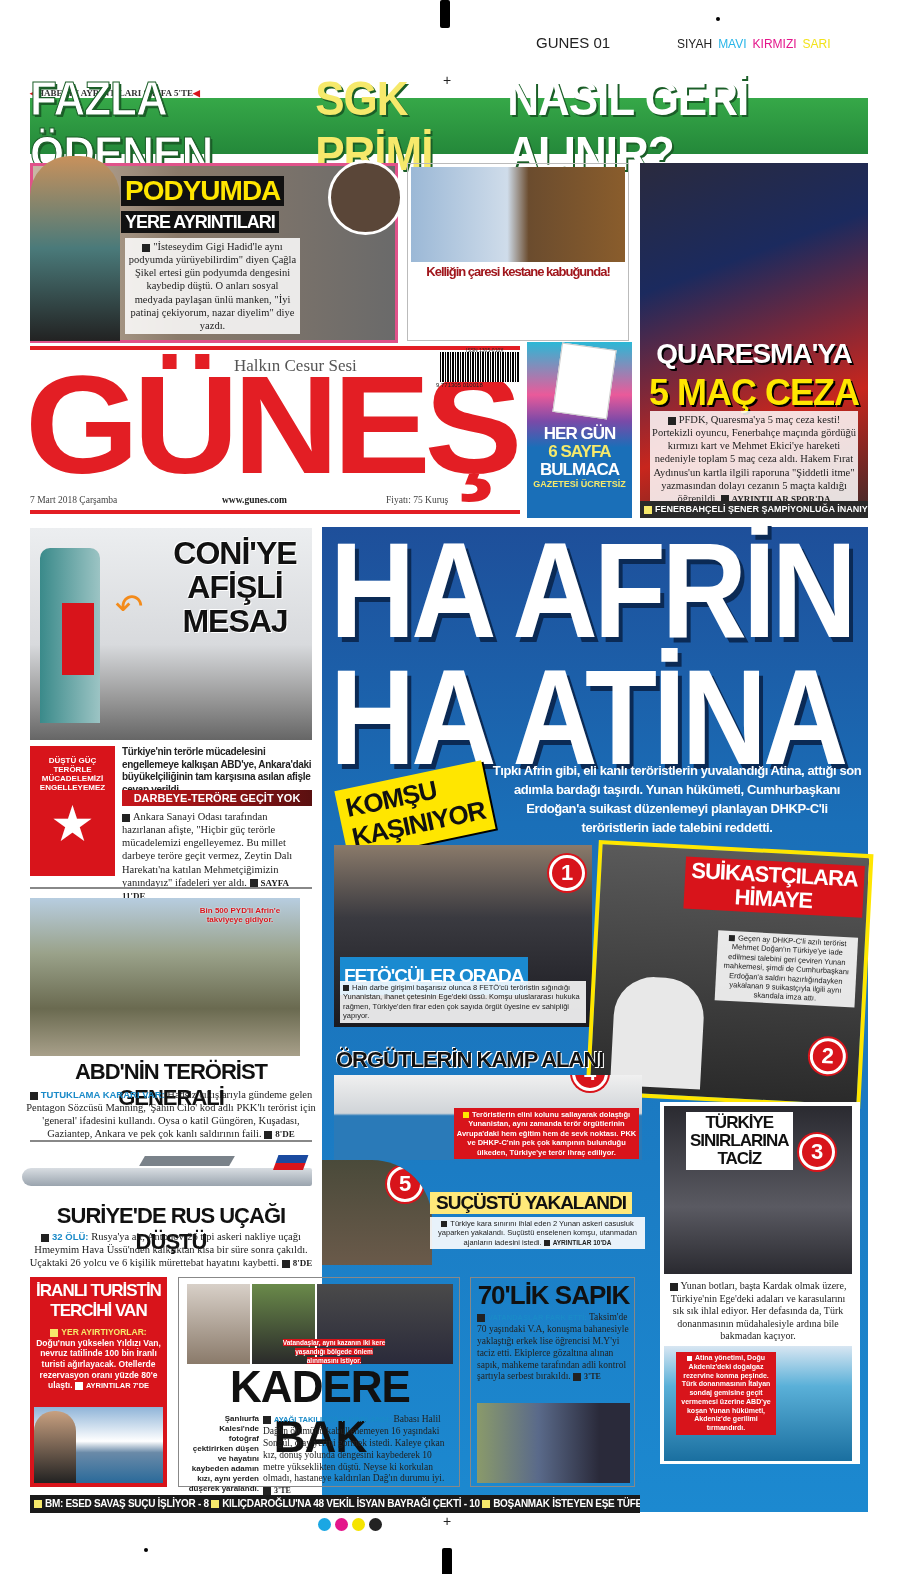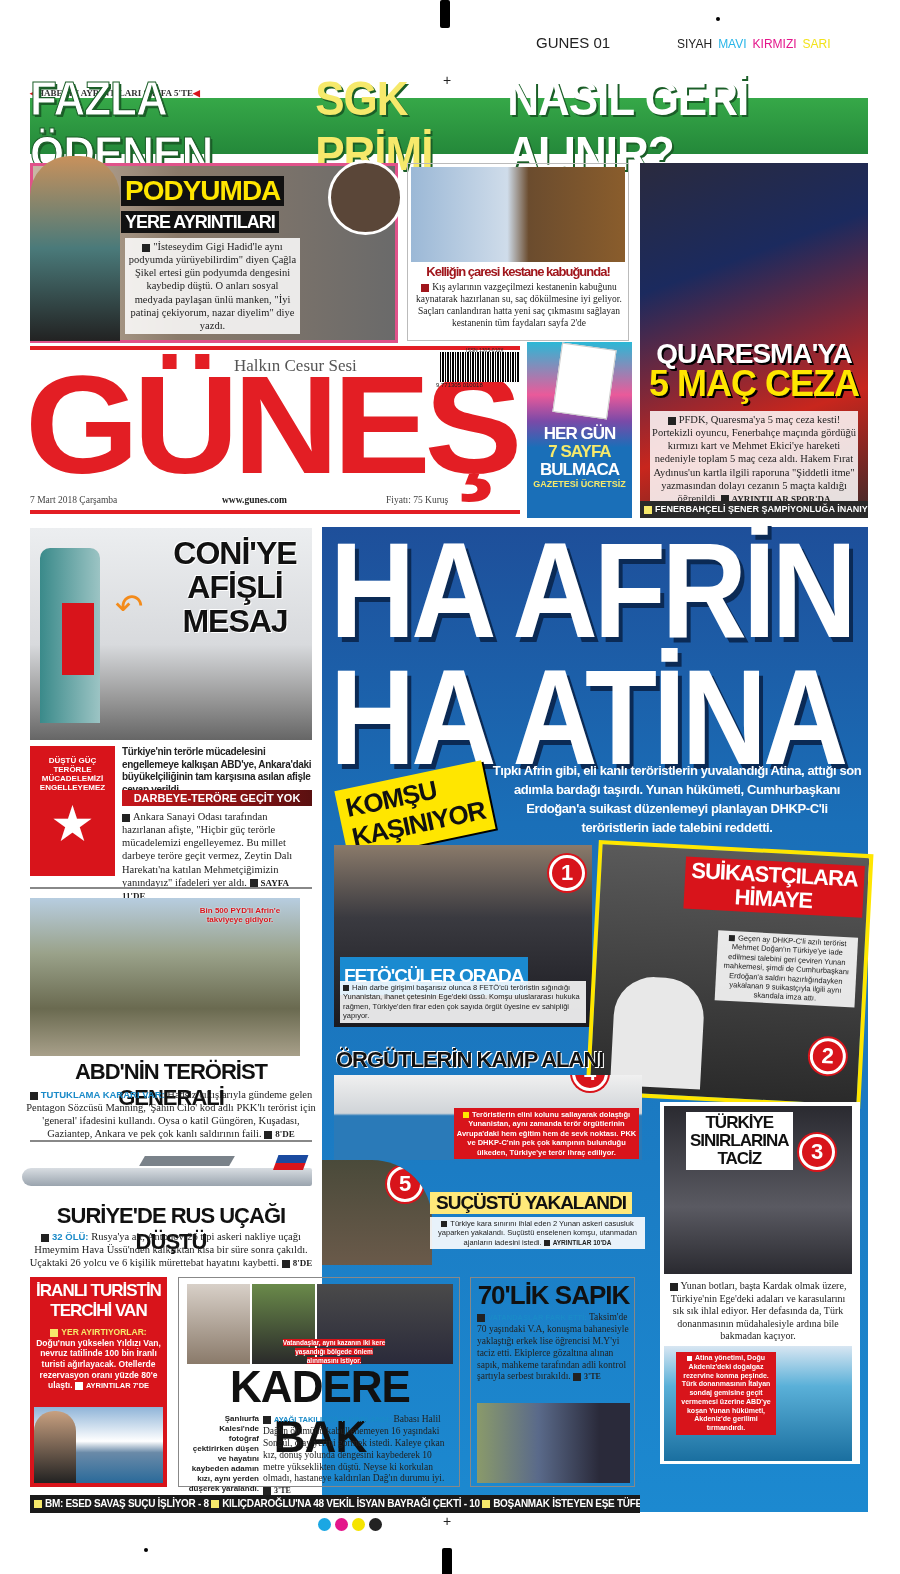--- a/index.html
+++ b/index.html
@@ -38,45 +38,44 @@
   <div class="photo" style="left:-3px;top:-10px;width:90px;height:185px;background:linear-gradient(#c8915c,#4a7a7a 50%,#222 100%);border-radius:40px 40px 0 0"></div>
   <div class="photo" style="left:295px;top:-6px;width:75px;height:75px;border-radius:50%;border:3px solid #fff;background:#5a4638"></div>
   <div class="abs cond" style="left:88px;top:10px;background:#111;color:#ffe600;font-size:28px;padding:0 4px;line-height:30px">PODYUMDA</div>
   <div class="abs cond" style="left:88px;top:45px;background:#111;color:#fff;font-size:18px;padding:0 4px;line-height:22px">YERE AYRINTILARI</div>
   <p class="abs" style="left:92px;top:72px;width:175px;font-size:10.5px;background:rgba(255,255,255,.85);padding:2px 3px;text-align:center"><span class="sq"></span><span>"İsteseydim Gigi Hadid'le aynı podyumda yürüyebilirdim" diyen Çağla Şikel ertesi gün podyumda dengesini kaybedip düştü. O anları sosyal medyada paylaşan ünlü manken, "İyi patinaj çekiyorum, nazar diyelim" diye yazdı.</span></p>
 </div>
 
 <div class="abs" style="left:407px;top:163px;width:222px;height:178px;border:1px solid #bbb">
   <div class="photo" style="left:3px;top:3px;width:214px;height:95px;background:linear-gradient(90deg,#9bb8d6 0%,#cfdcea 45%,#6b4c2e 55%,#8a5d2c 100%)"></div>
   <div class="abs cond tc" style="left:0;top:100px;width:220px;font-size:13px;color:#a0161c">Kelliğin çaresi kestane kabuğunda!</div>
-  <p class="abs tc" style="left:6px;top:118px;width:210px;font-size:9.5px"><span class="sq" style="background:#a0161c"></span><span>Kış aylarının vazgeçilmezi kestanenin kabuğunu kaynatarak hazırlanan su, saç dökülmesine iyi geliyor. Saçları canlandıran hatta yeni saç çıkmasını sağlayan kestanenin tüm faydaları sayfa 2'de</span></p>
 </div>
 
 <div class="abs" style="left:640px;top:163px;width:228px;height:355px;background:linear-gradient(160deg,#2a2a3e 0%,#1b2a5e 30%,#c8261d 70%,#3a2a2a 100%)">
   <div class="abs cond tc" style="left:0;top:175px;width:228px;font-size:28px;color:#fff;text-shadow:2px 2px 0 #000">QUARESMA'YA</div>
-  <div class="abs cond tc" style="left:0;top:200px;width:228px;font-size:36px;color:#ffe600;text-shadow:2px 2px 0 #000">5 MAÇ CEZA</div>
+  <div class="abs cond tc" style="left:0;top:209px;width:228px;font-size:36px;color:#ffe600;text-shadow:2px 2px 0 #000">5 MAÇ CEZA</div>
   <p class="abs tc" style="left:10px;top:248px;width:208px;font-size:10.5px;background:rgba(255,255,255,.85);padding:2px"><span class="sq"></span><span>PFDK, Quaresma'ya 5 maç ceza kesti! Portekizli oyuncu, Fenerbahçe maçında gördüğü kırmızı kart ve Mehmet Ekici'ye hareketi nedeniyle toplam 5 maç ceza aldı. Hakem Fırat Aydınus'un kartla ilgili raporuna "Şiddetli itme" yazmasından dolayı cezanın 5 maçta kaldığı öğrenildi.</span> <span class="sq"></span><b style="font-size:9px">AYRINTILAR SPOR'DA</b></p>
   <div class="abs" style="left:0;top:338px;width:228px;height:17px;background:#2a2a2a;color:#fff;font-family:'Liberation Sans',sans-serif;font-weight:bold;font-size:9px;line-height:17px;padding-left:4px;white-space:nowrap;overflow:hidden"><span class="sq" style="background:#f6e96b"></span><span>FENERBAHÇELİ ŞENER ŞAMPİYONLUĞA İNANIYOR - SPOR'DA</span></div>
 </div>
 
 <div class="abs" style="left:30px;top:346px;width:490px;height:4px;background:#e31e24"></div>
 <div class="abs" style="left:25px;top:345px;font-family:'Liberation Sans',sans-serif;font-weight:900;font-size:140px;color:#e31e24;letter-spacing:-6px;line-height:160px;transform:scaleX(1.05);transform-origin:left">GÜNEŞ</div>
 <div class="abs" style="left:234px;top:356px;font-size:17px;color:#555">Halkın Cesur Sesi</div>
 <div class="abs" style="left:440px;top:352px;width:80px;height:30px;background:repeating-linear-gradient(90deg,#000 0 1px,#fff 1px 2px,#000 2px 4px,#fff 4px 5px)"></div>
 <div class="abs" style="left:466px;top:347px;font-size:5px;font-family:'Liberation Sans',sans-serif">ISSN 1305-010X</div>
 <div class="abs" style="left:436px;top:382px;font-size:6px;font-family:'Liberation Sans',sans-serif">9 771305 010018</div>
 <div class="abs" style="left:30px;top:495px;font-size:9.5px;color:#444">7 Mart 2018 Çarşamba</div>
 <div class="abs" style="left:222px;top:495px;font-size:9.5px;font-weight:bold">www.gunes.com</div>
 <div class="abs" style="left:386px;top:495px;font-size:9.5px;color:#444">Fiyatı: 75 Kuruş</div>
 <div class="abs" style="left:30px;top:510px;width:490px;height:4px;background:#e31e24"></div>
 
 <div class="abs" style="left:527px;top:342px;width:105px;height:176px;background:linear-gradient(#2bb8d6 0%,#ea5a9a 30%,#7a4aa8 45%,#1a6fb8 60%,#1a6fb8 100%)">
   <div class="abs" style="left:30px;top:4px;width:55px;height:70px;background:#fff;transform:rotate(8deg);border:1px solid #ccc"></div>
   <div class="abs cond tc" style="left:0;top:82px;width:105px;font-size:17px;color:#fff">HER GÜN</div>
-  <div class="abs cond tc" style="left:0;top:100px;width:105px;font-size:17px;color:#f6e96b">7 SAYFA</div>
+  <div class="abs cond tc" style="left:0;top:100px;width:105px;font-size:17px;color:#f6e96b">6 SAYFA</div>
   <div class="abs cond tc" style="left:0;top:118px;width:105px;font-size:17px;color:#fff">BULMACA</div>
   <div class="abs cond tc" style="left:0;top:137px;width:105px;font-size:9px;color:#f6e96b;letter-spacing:0">GAZETESİ ÜCRETSİZ</div>
 </div>
 
 <div class="abs" style="left:30px;top:528px;width:282px;height:212px;background:linear-gradient(#eceef0 0%,#d8dadd 55%,#9a9a9a 80%,#666 100%)">
   <div class="photo" style="left:10px;top:20px;width:60px;height:175px;background:linear-gradient(90deg,#3a8a8a,#9cc4c4);border-radius:10px 10px 0 0">
     <div class="abs" style="left:22px;top:55px;width:32px;height:72px;background:#d8141b"></div>
   </div>
   <div class="abs" style="left:85px;top:58px;font-size:34px;color:#f38b1b">↶</div>
   <div class="abs cond tc" style="left:130px;top:8px;width:150px;font-size:32px;line-height:34px;color:#111;text-shadow:-1px -1px 0 #fff,1px 1px 0 #fff">

